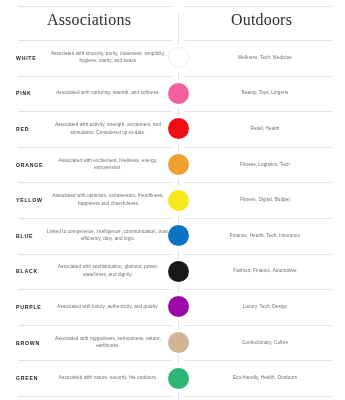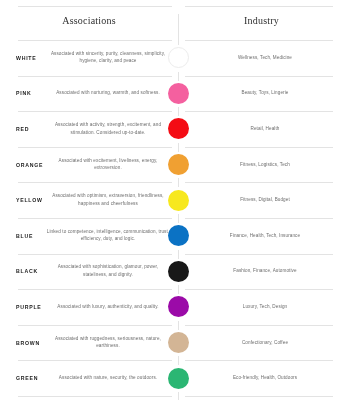--- a/index.html
+++ b/index.html
@@ -24,21 +24,21 @@
   
   .header-row {
     position: relative;
     height: 40px;
     display: flex;
     align-items: center;
   }
   .header-cell {
     text-align: center;
     font-family: "Liberation Serif", serif;
-    font-size: 10px;
+    font-size: 16px;
     color: #2f2f2f;
     letter-spacing: 0.2px;
     white-space: nowrap;
   }
   .header-assoc {
     position: absolute;
     left: 0;
     width: 178px;
     text-align: center;
   }
@@ -126,21 +126,21 @@
 </head>
 <body>
 
 <div id="table-root">
 
   <div class="header-row">
     <div class="rule rule-left" style="top:6px"></div>
     <div class="rule rule-right" style="top:6px"></div>
 
     <div class="header-cell header-assoc">Associations</div>
-    <div class="header-cell header-industry">Industry</div>
+    <div class="header-cell header-industry">Outdoors</div>
 
     <div class="vtick" style="top:14px;height:23px"></div>
   </div>
 
   <div id="rows-container">
       <div class="row">
         <div class="rule rule-left" style="top: 0px;"></div>
         <div class="rule rule-right" style="top: 0px;"></div>
         <div class="vtick" style="top: -4px; height: 9px;"></div>
         <div class="color-name">WHITE</div>

